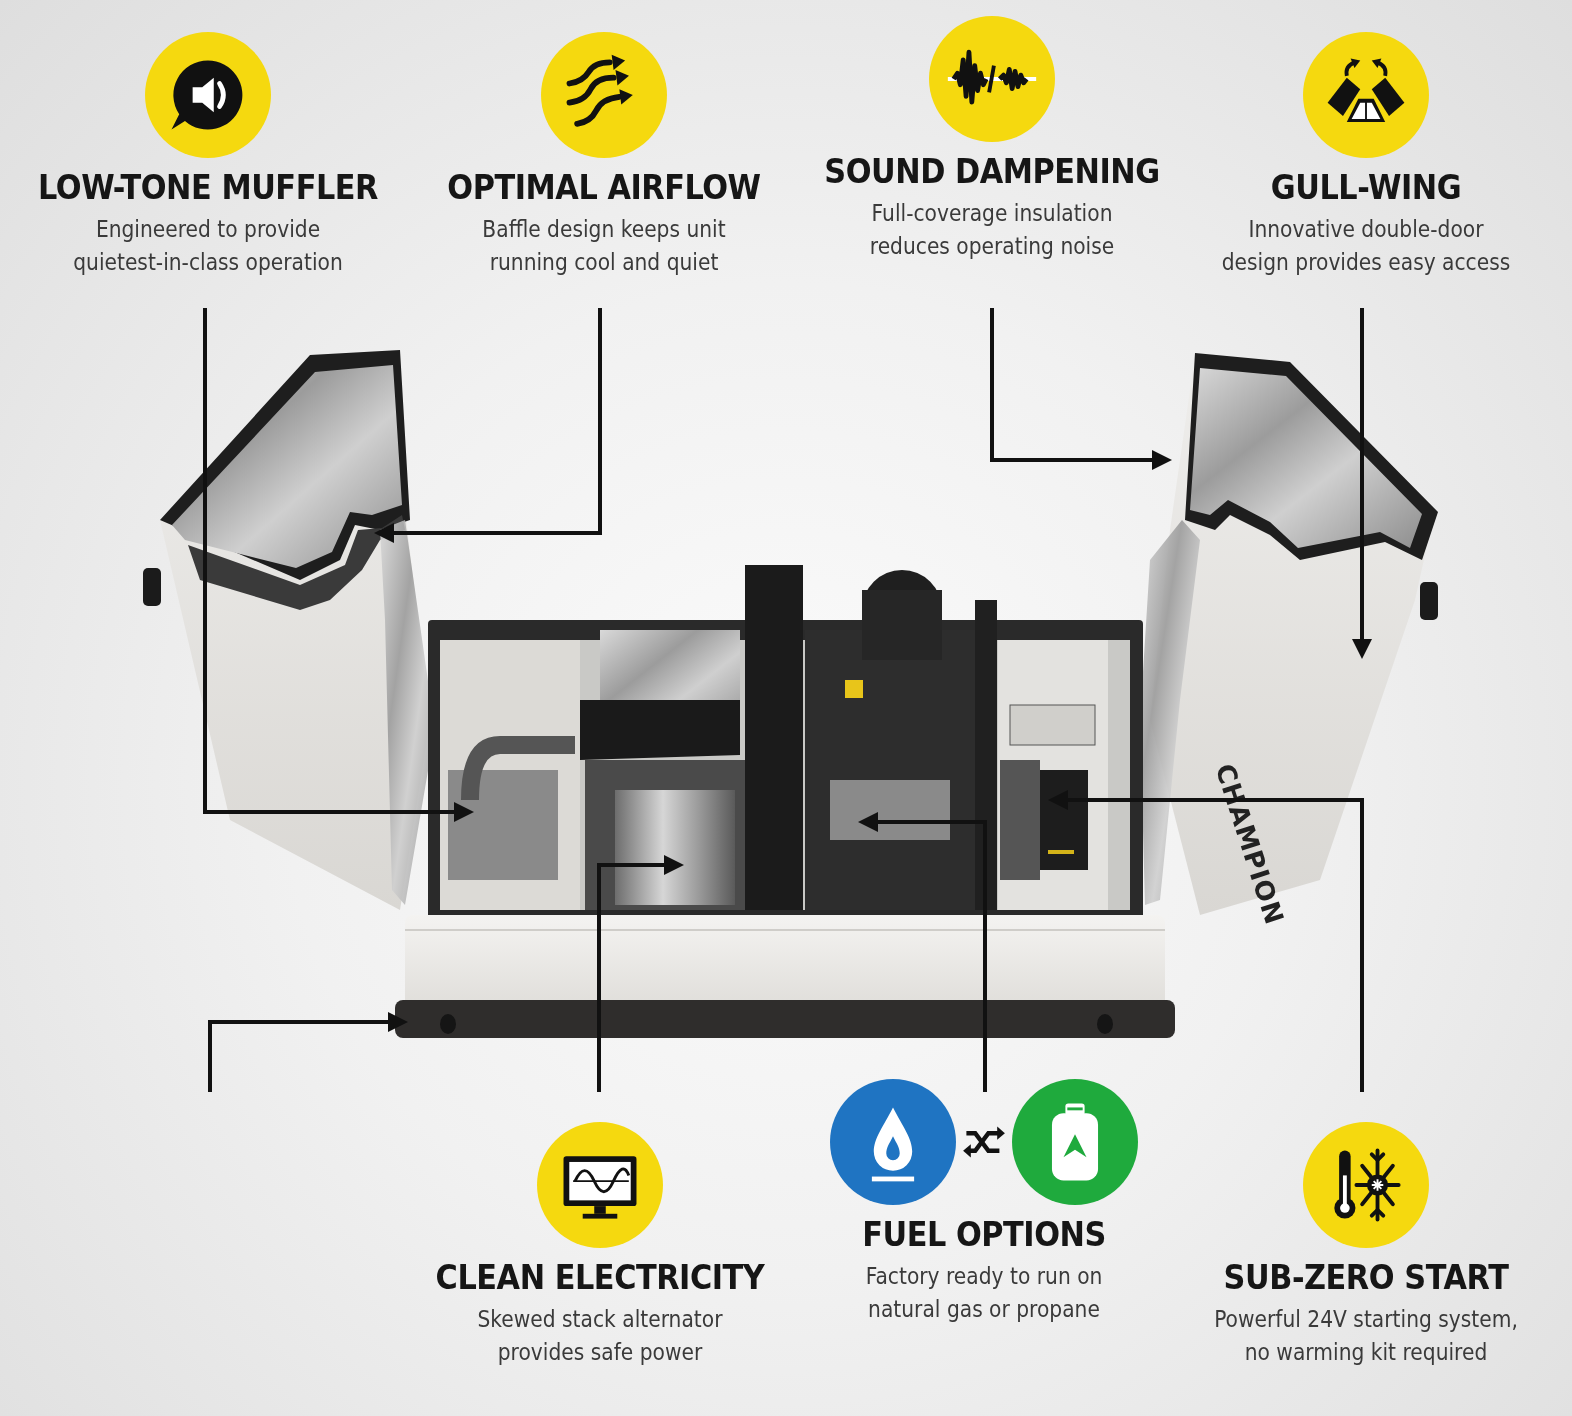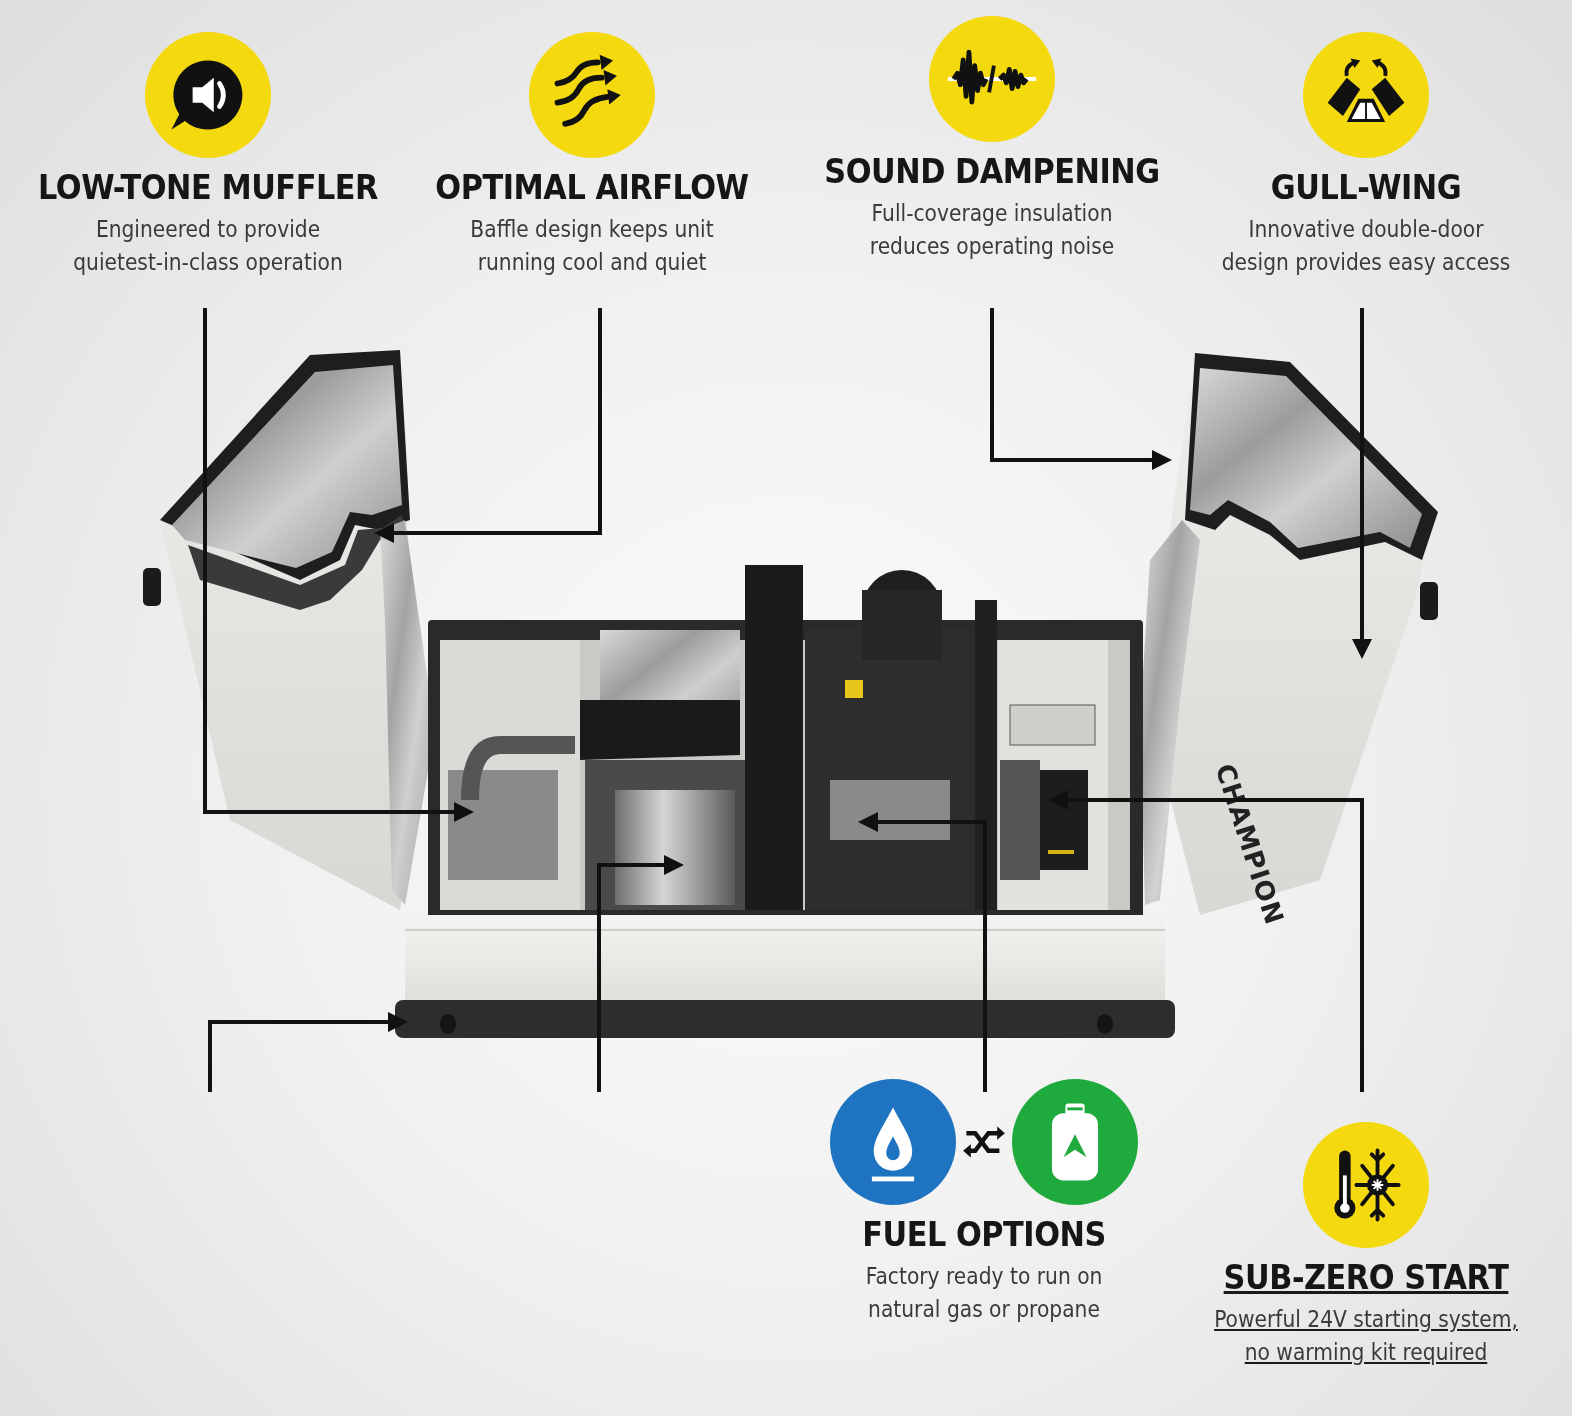--- a/index.html
+++ b/index.html
@@ -37,27 +37,27 @@
     margin-top: 6px;
     font-family: "DejaVu Sans", sans-serif;
     font-size: 23px;
     line-height: 33px;
     color: #3a3a3a;
     transform: scaleX(0.88);
     white-space: nowrap;
   }
 
   #f-muffler   { left: 18px;   top: 30px; }
-  #f-airflow   { left: 402px;  top: 30px; }
+  #f-airflow   { left: 414px;  top: 30px; }
   #f-sound     { left: 802px;  top: 14px; }
   #f-gullwing  { left: 1176px; top: 30px; }
   #f-rust      { left: 18px;   top: 1120px; }
   #f-clean     { left: 410px;  top: 1120px; }
   #f-fuel      { left: 794px;  top: 1077px; }
-  #f-subzero   { left: 1176px; top: 1120px; text-decoration: underline; }
+  #f-subzero   { left: 1176px; top: 1120px; }
 
   .generator { position: absolute; left: 0; top: 0; width: 1572px; height: 1416px; pointer-events: none; }
   .callouts  { position: absolute; left: 0; top: 0; width: 1572px; height: 1416px; pointer-events: none; }
   .brand-label {
     position: absolute; left: 1238px; top: 760px;
     font-family: "DejaVu Sans", sans-serif; font-weight: bold; font-size: 26px;
     color: #222; transform: rotate(72deg); transform-origin: left top; letter-spacing: 1px;
   }
 </style>
 </head>
@@ -238,20 +238,37 @@
           <polygon points="66,12 56,14 62,22" fill="#111"></polygon>
         </svg>
       </div>
     </div>
     <div class="title">GULL-WING</div>
     <div class="desc">Innovative double-door</div>
     <div class="desc" style="margin-top:0">design provides easy access</div>
   </div>
 
 
+  <div class="feature" id="f-clean">
+    <div class="badge-wrap">
+      <div class="badge">
+        <svg viewBox="0 0 100 100">
+          <rect x="12" y="20" width="76" height="52" rx="3" fill="#111"></rect>
+          <rect x="18" y="26" width="64" height="40" fill="#fff"></rect>
+          <path d="M24 46 q10 -22 20 0 t20 0 t16 -6" stroke="#111" stroke-width="3" fill="none"></path>
+          <line x1="22" y1="46" x2="80" y2="46" stroke="#111" stroke-width="2"></line>
+          <rect x="44" y="72" width="12" height="8" fill="#111"></rect>
+          <rect x="32" y="80" width="36" height="5" fill="#111"></rect>
+        </svg>
+      </div>
+    </div>
+    <div class="title">CLEAN ELECTRICITY</div>
+    <div class="desc">Skewed stack alternator</div>
+    <div class="desc" style="margin-top:0">provides safe power</div>
+  </div>
 
   <div class="feature" id="f-fuel">
     <div class="badge-wrap">
       <div class="badge blue">
         <svg viewBox="0 0 100 100">
           <path d="M50 14 C40 34 30 46 30 60 a20 20 0 0 0 40 0 C70 46 60 34 50 14z" fill="#fff"></path>
           <path d="M50 44 C46 52 43 56 43 62 a7 7 0 0 0 14 0 C57 56 54 52 50 44z" fill="#1f74c2"></path>
           <rect x="28" y="86" width="44" height="5" fill="#fff"></rect>
         </svg>
       </div>

